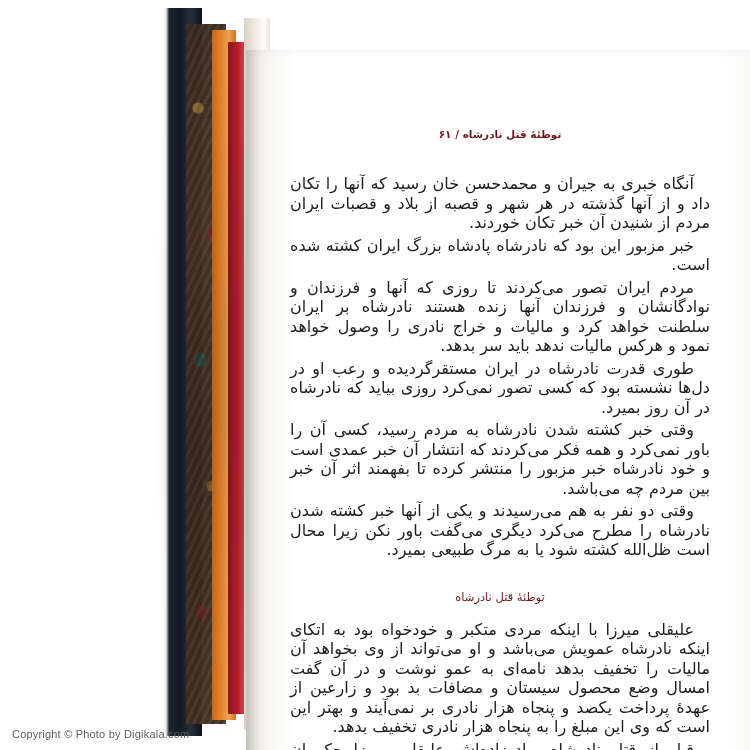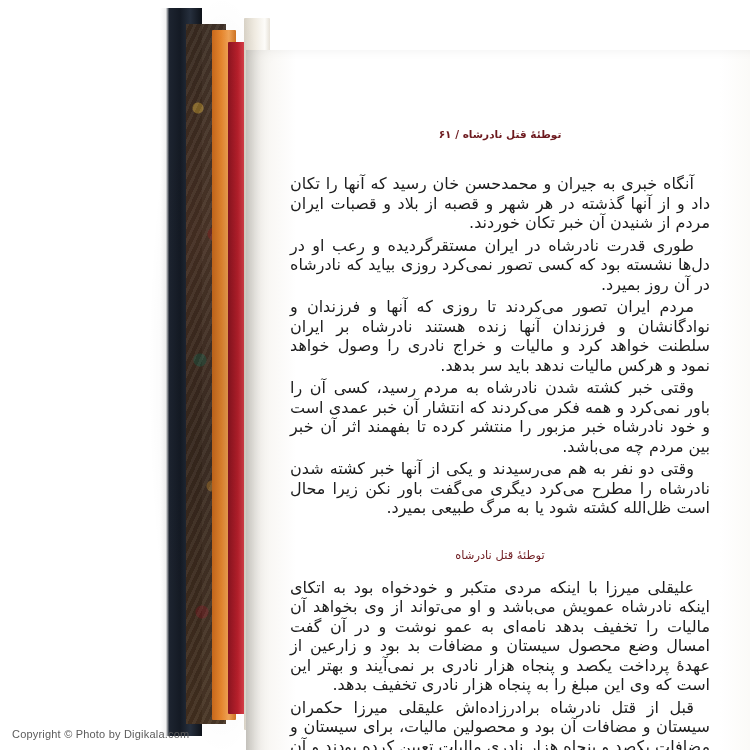--- a/index.html
+++ b/index.html
@@ -165,22 +165,23 @@
   </div>
 
   <div class="drop-shadow"></div>
 
   <div class="page">
     <div class="page-inner">
 
       <div class="running-head">توطئهٔ قتل نادرشاه / ۶۱</div>
 
       <p class="para">آنگاه خبری به جیران و محمدحسن خان رسید که آنها را تکان داد و از آنها گذشته در هر شهر و قصبه از بلاد و قصبات ایران مردم از شنیدن آن خبر تکان خوردند.</p>
+      <p class="para">خبر مزبور این بود که نادرشاه پادشاه بزرگ ایران کشته شده است.</p>
+      <p class="para">مردم ایران تصور می‌کردند تا روزی که آنها و فرزندان و نوادگانشان و فرزندان آنها زنده هستند نادرشاه بر ایران سلطنت خواهد کرد و مالیات و خراج نادری را وصول خواهد نمود و هرکس مالیات ندهد باید سر بدهد.</p>
       <p class="para">طوری قدرت نادرشاه در ایران مستقرگردیده و رعب او در دل‌ها نشسته بود که کسی تصور نمی‌کرد روزی بیاید که نادرشاه در آن روز بمیرد.</p>
-      <p class="para">مردم ایران تصور می‌کردند تا روزی که آنها و فرزندان و نوادگانشان و فرزندان آنها زنده هستند نادرشاه بر ایران سلطنت خواهد کرد و مالیات و خراج نادری را وصول خواهد نمود و هرکس مالیات ندهد باید سر بدهد.</p>
       <p class="para">وقتی خبر کشته شدن نادرشاه به مردم رسید، کسی آن را باور نمی‌کرد و همه فکر می‌کردند که انتشار آن خبر عمدی است و خود نادرشاه خبر مزبور را منتشر کرده تا بفهمند اثر آن خبر بین مردم چه می‌باشد.</p>
       <p class="para">وقتی دو نفر به هم می‌رسیدند و یکی از آنها خبر کشته شدن نادرشاه را مطرح می‌کرد دیگری می‌گفت باور نکن زیرا محال است ظل‌الله کشته شود یا به مرگ طبیعی بمیرد.</p>
 
       <h2 class="section-title">توطئهٔ قتل نادرشاه</h2>
 
       <p class="para">علیقلی میرزا با اینکه مردی متکبر و خودخواه بود به اتکای اینکه نادرشاه عمویش می‌باشد و او می‌تواند از وی بخواهد آن مالیات را تخفیف بدهد نامه‌ای به عمو نوشت و در آن گفت امسال وضع محصول سیستان و مضافات بد بود و زارعین از عهدهٔ پرداخت یکصد و پنجاه هزار نادری بر نمی‌آیند و بهتر این است که وی این مبلغ را به پنجاه هزار نادری تخفیف بدهد.</p>
       <p class="para">قبل از قتل نادرشاه برادرزاده‌اش علیقلی میرزا حکمران سیستان و مضافات آن بود و محصولین مالیات، برای سیستان و مضافات یکصد و پنجاه هزار نادری مالیات تعیین کرده بودند و آن مبلغ را از علیقلی میرزا می‌خواستند.</p>
 
     </div>
   </div>

